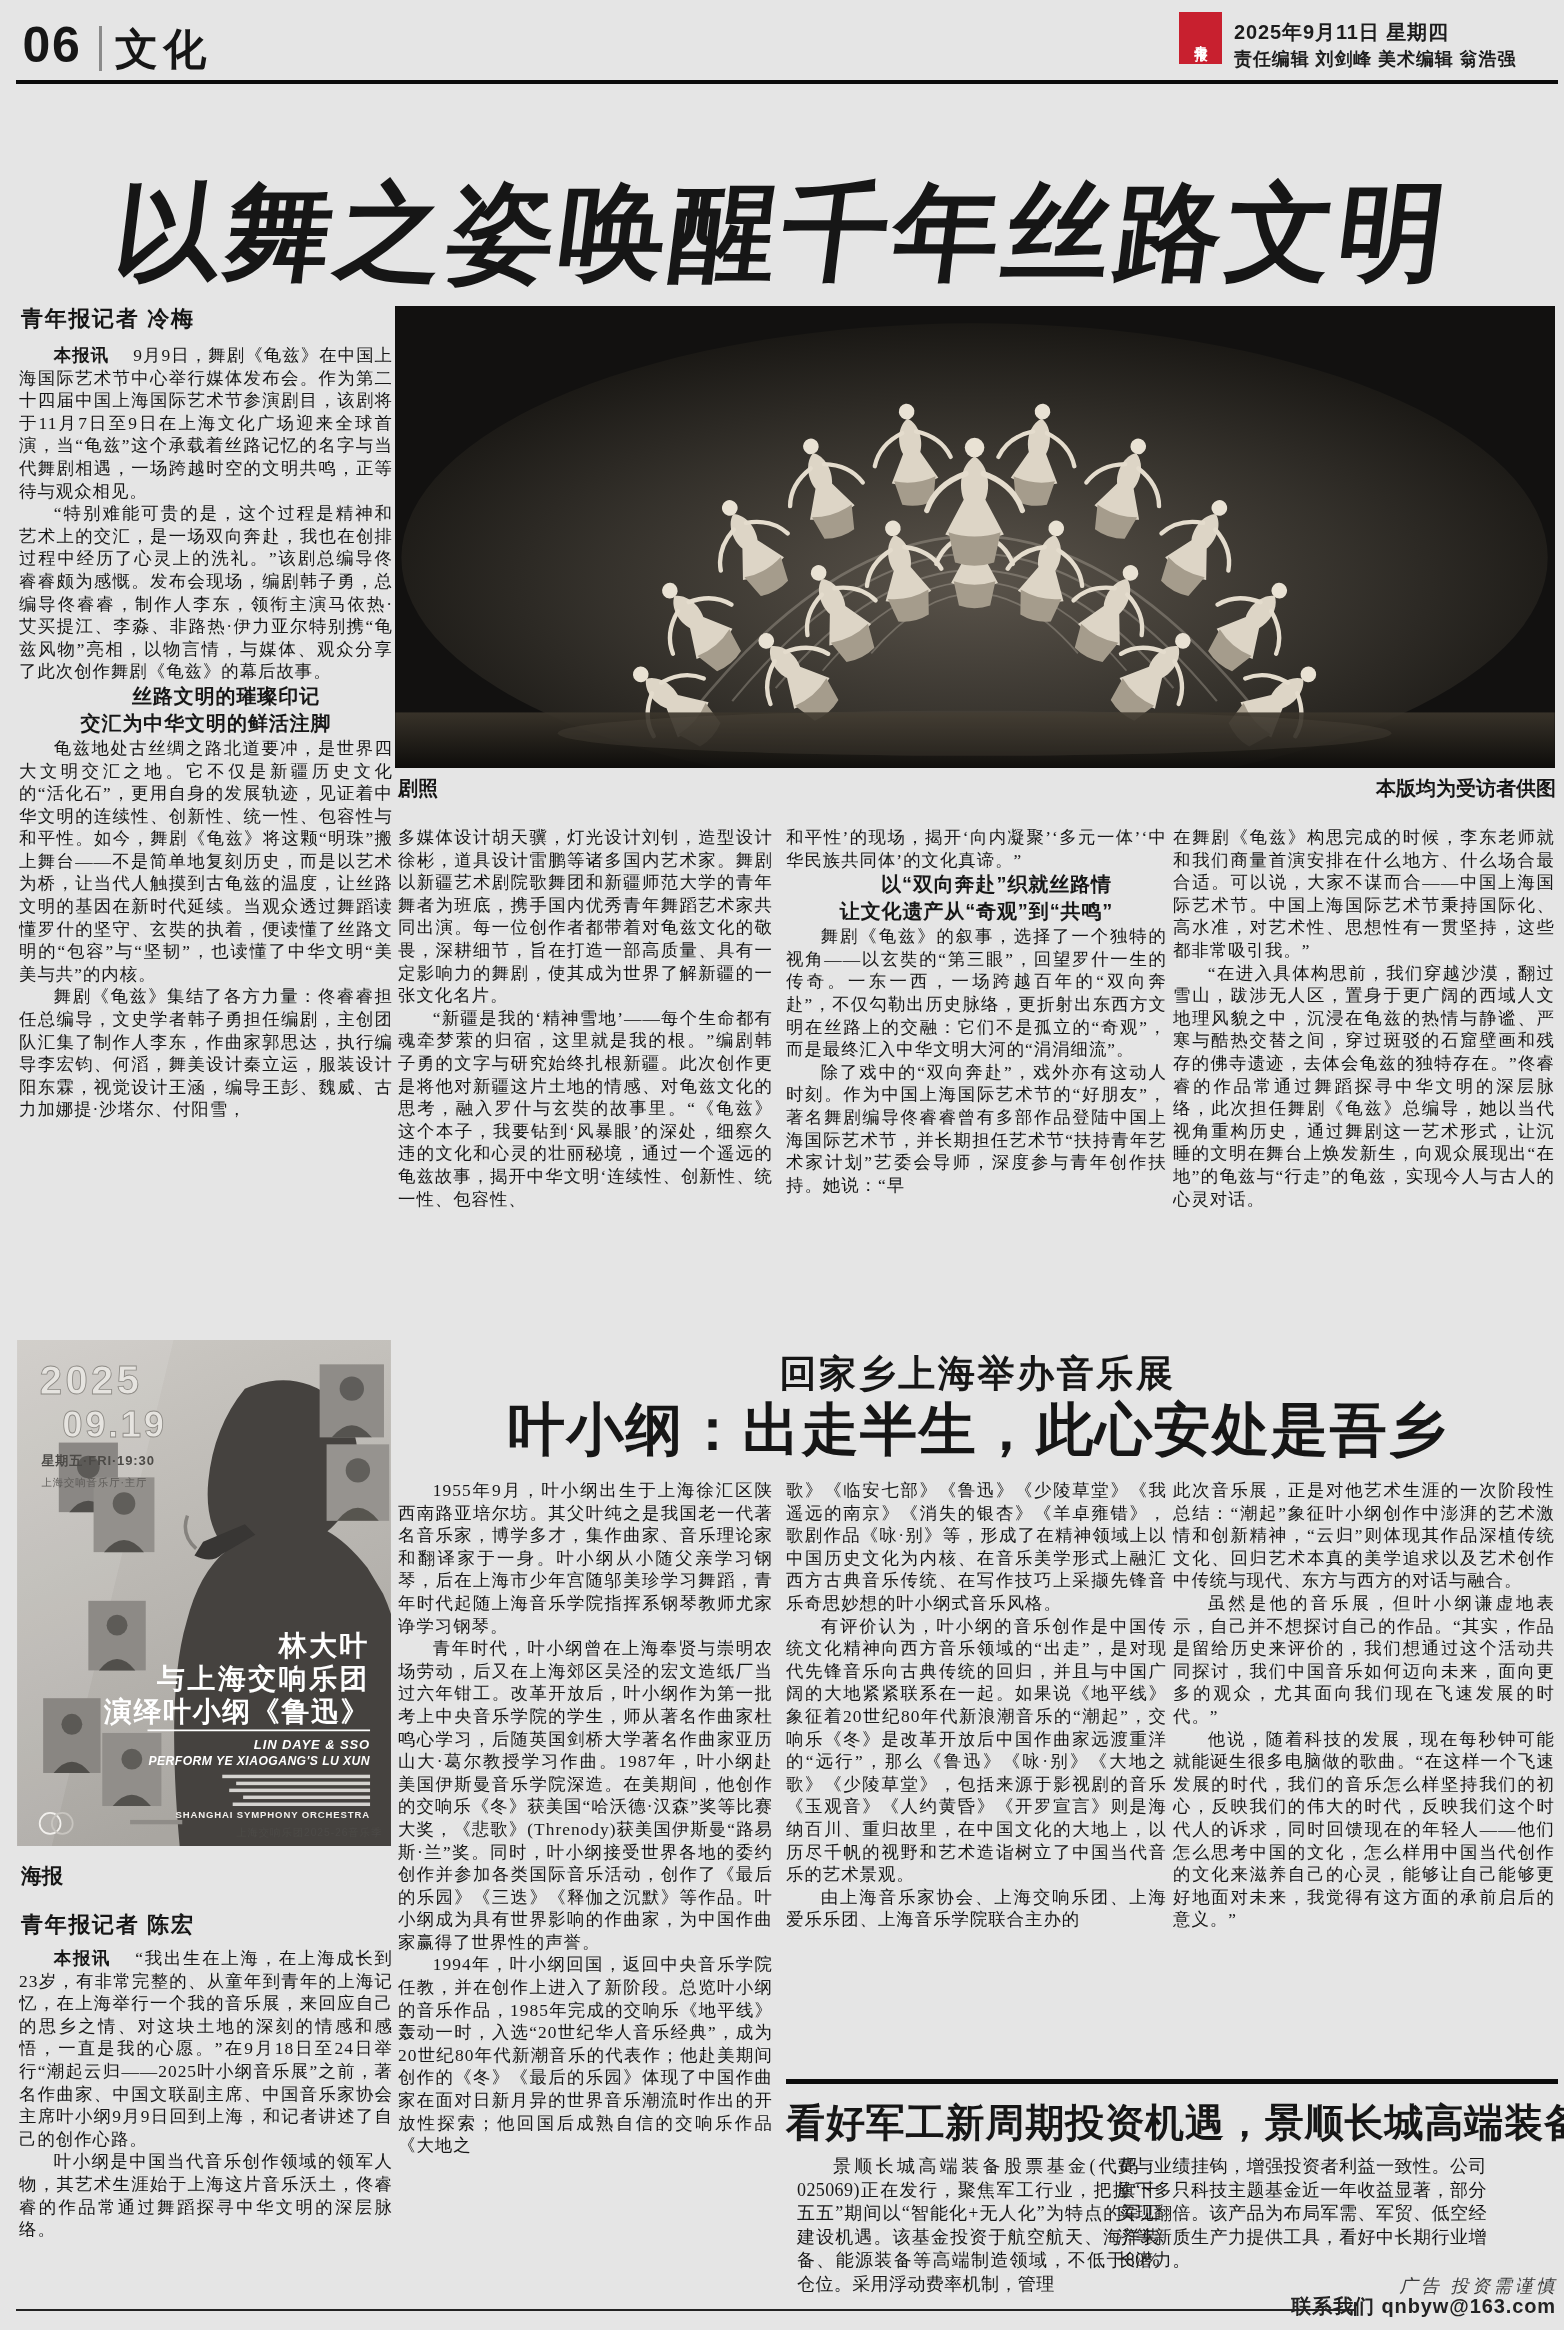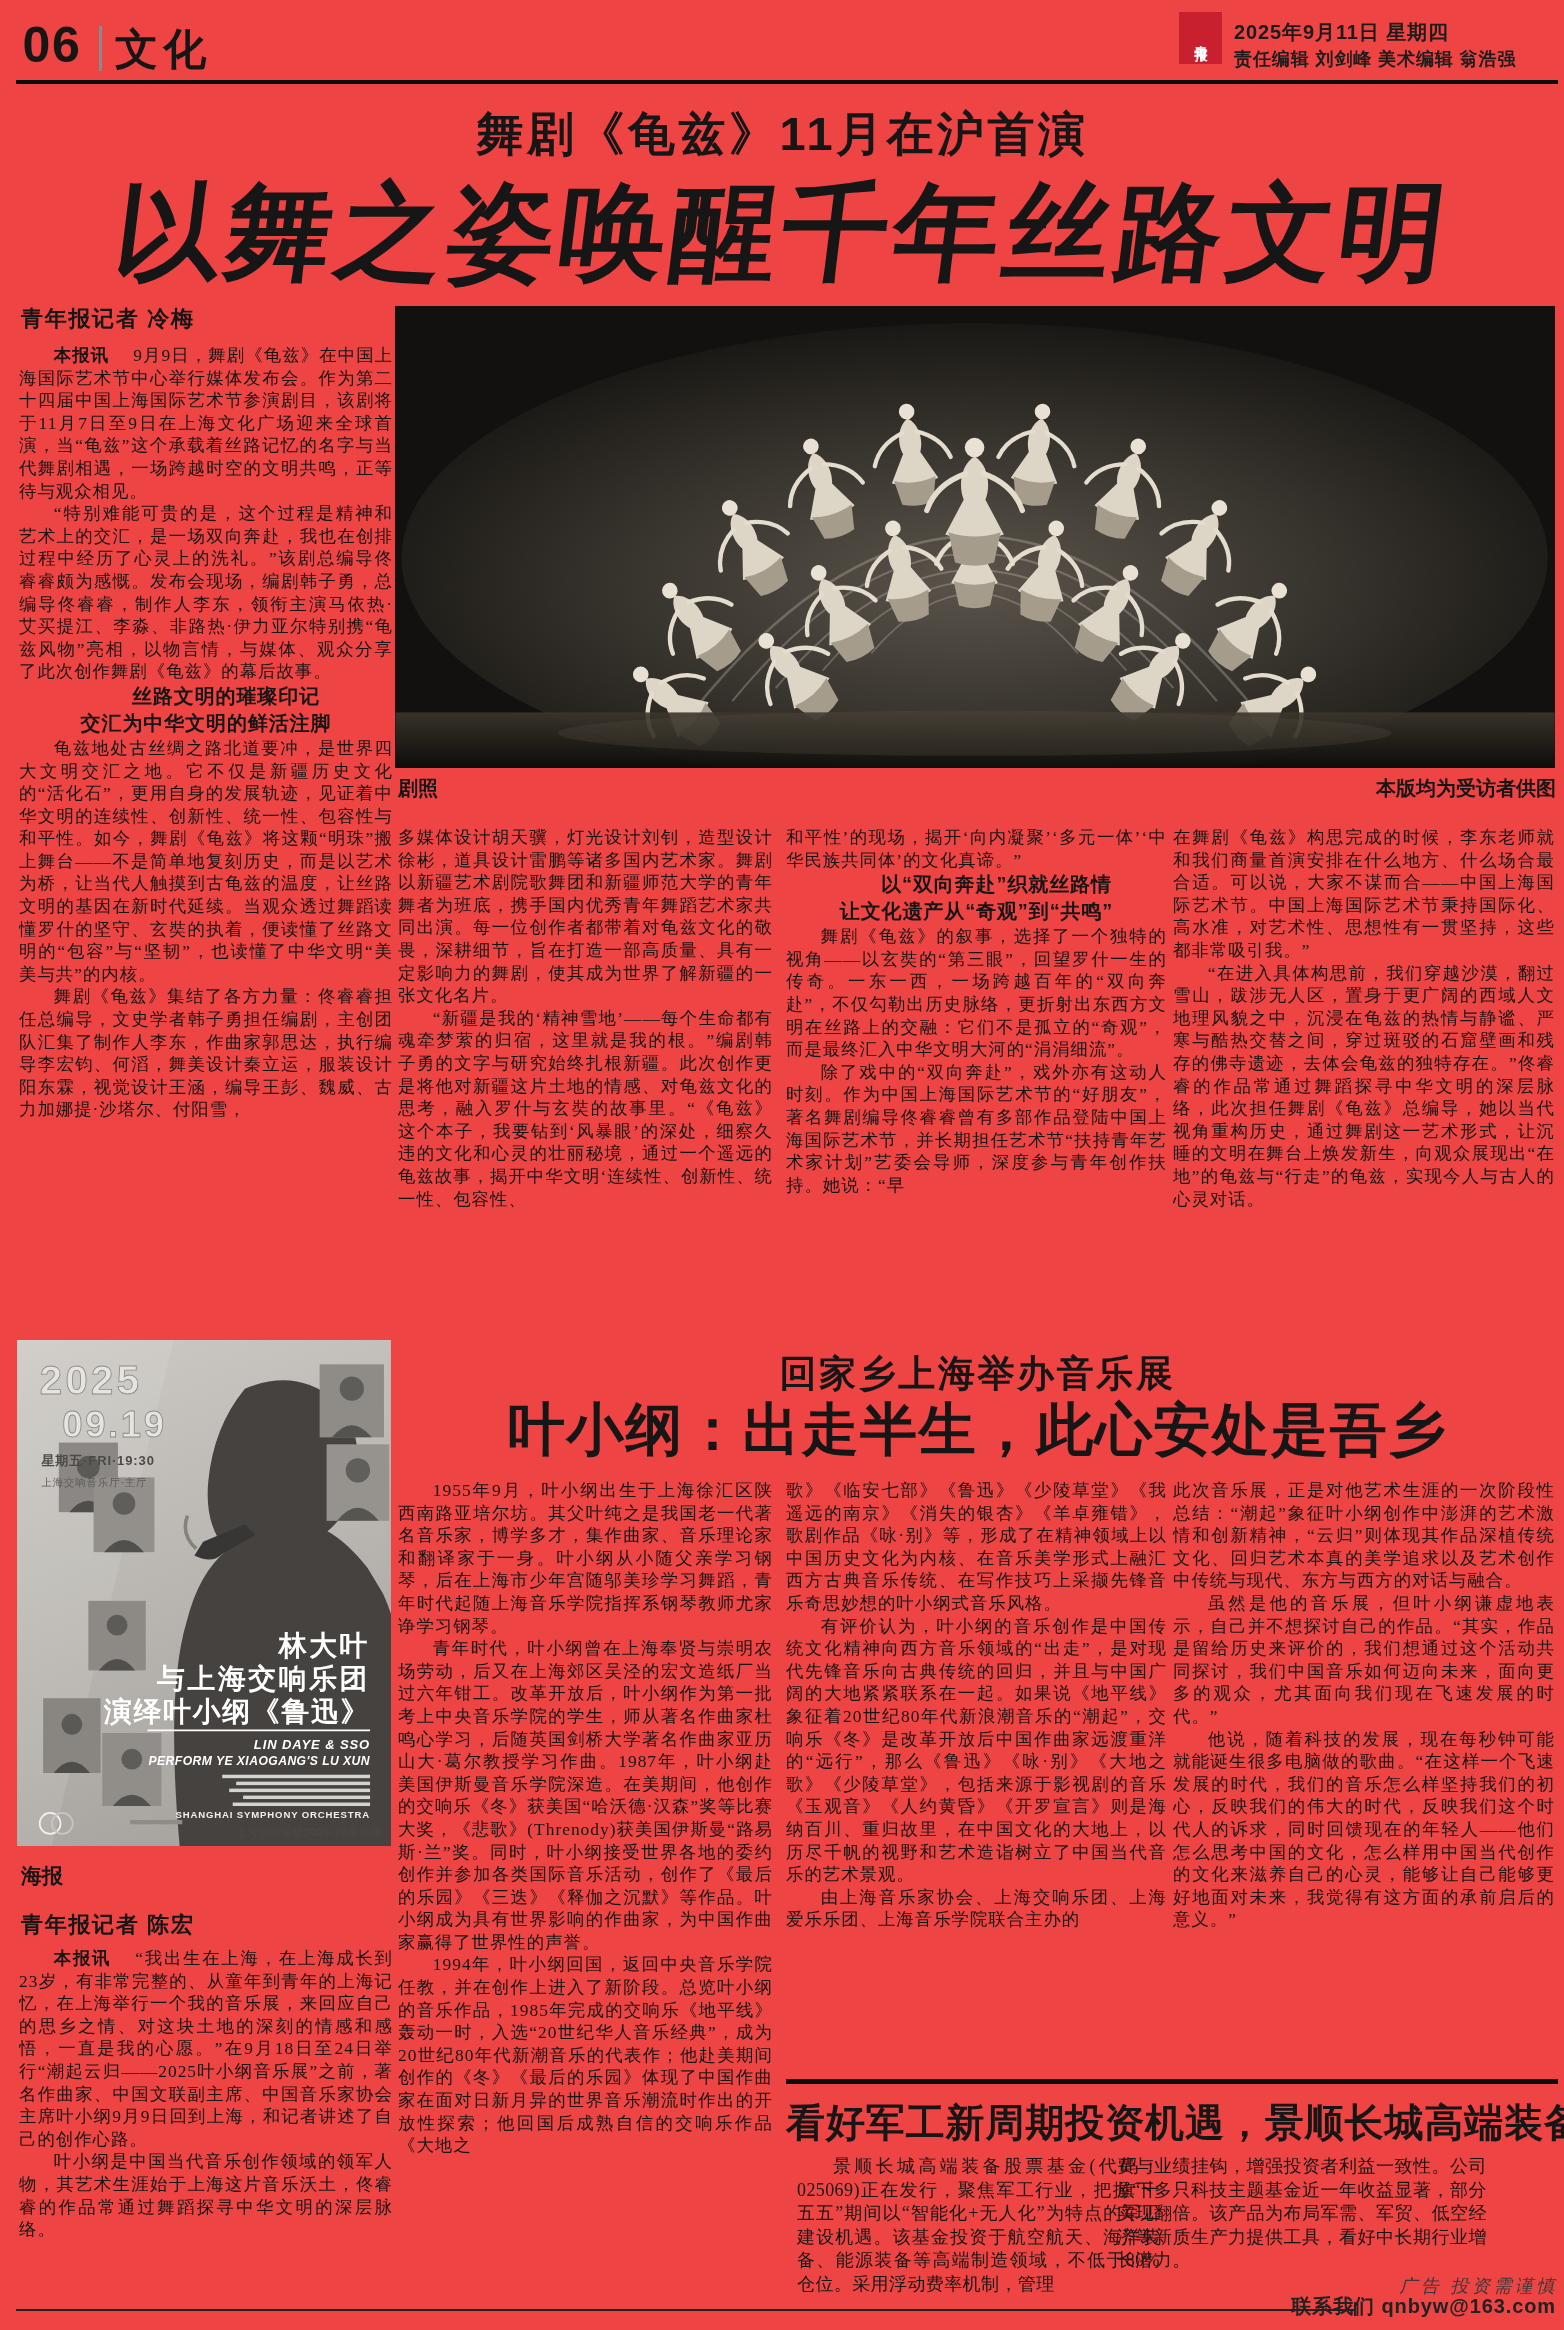--- a/index.html
+++ b/index.html
@@ -1,16 +1,16 @@
 <!DOCTYPE html>
 <html style="font-size:14px"><head>
 <meta charset="utf-8">
 <style>
   html,body{margin:0;padding:0;background:#888;}
-  .page{position:relative;width:1565px;height:2330px;background:#ef4444;overflow:hidden;
+  .page{position:relative;width:1565px;height:2330px;background:#e5e5e5;overflow:hidden;
         font-family:"Liberation Serif","DejaVu Serif",serif;color:#161616;}
   .abs{position:absolute;}
 
   
   #page-num{left:22.6px;top:15.6px;font-size:50px;font-weight:700;letter-spacing:1.7px;font-family:"Liberation Sans",sans-serif;}
   #head-divider{left:99px;top:26px;width:2.6px;height:45px;background:#8a8a8a;}
   #section-name{left:115px;top:21px;font-size:43px;font-weight:600;letter-spacing:5.2px;font-family:"Liberation Sans",sans-serif;}
   #masthead-logo{left:1179px;top:12px;width:43px;height:52px;background:#c8202f;color:#fff;
      display:flex;align-items:center;justify-content:center;writing-mode:vertical-rl;
      font-size:13px;font-weight:700;letter-spacing:1.7px;font-family:"Liberation Serif",serif;}
@@ -81,21 +81,20 @@
 <div class="page">
 
   <div class="abs" id="page-num">06</div>
   <div class="abs" id="head-divider"></div>
   <div class="abs" id="section-name">文化</div>
   <div class="abs" id="masthead-logo">青年报</div>
   <div class="abs" id="date-line">2025年9月11日 星期四</div>
   <div class="abs" id="editors-line">责任编辑 刘剑峰  美术编辑 翁浩强</div>
   <div class="abs" id="head-rule"></div>
 
-  <div class="abs" id="a1-kicker">舞剧《龟兹》11月在沪首演</div>
   <div class="abs" id="a1-headline">以舞之姿唤醒千年丝路文明</div>
   <div class="abs" id="a1-byline">青年报记者 冷梅</div>
 
   <div class="abs body-text" id="a1-col1">
     <p><b class="lead">本报讯</b><span>9月9日，舞剧《龟兹》在中国上海国际艺术节中心举行媒体发布会。作为第二十四届中国上海国际艺术节参演剧目，该剧将于11月7日至9日在上海文化广场迎来全球首演，当“龟兹”这个承载着丝路记忆的名字与当代舞剧相遇，一场跨越时空的文明共鸣，正等待与观众相见。</span></p>
     <p>“特别难能可贵的是，这个过程是精神和艺术上的交汇，是一场双向奔赴，我也在创排过程中经历了心灵上的洗礼。”该剧总编导佟睿睿颇为感慨。发布会现场，编剧韩子勇，总编导佟睿睿，制作人李东，领衔主演马依热·艾买提江、李淼、非路热·伊力亚尔特别携“龟兹风物”亮相，以物言情，与媒体、观众分享了此次创作舞剧《龟兹》的幕后故事。</p>
     <p class="subhead"><span>丝路文明的璀璨印记</span><br>
       <span>交汇为中华文明的鲜活注脚</span></p>
     <p>龟兹地处古丝绸之路北道要冲，是世界四大文明交汇之地。它不仅是新疆历史文化的“活化石”，更用自身的发展轨迹，见证着中华文明的连续性、创新性、统一性、包容性与和平性。如今，舞剧《龟兹》将这颗“明珠”搬上舞台——不是简单地复刻历史，而是以艺术为桥，让当代人触摸到古龟兹的温度，让丝路文明的基因在新时代延续。当观众透过舞蹈读懂罗什的坚守、玄奘的执着，便读懂了丝路文明的“包容”与“坚韧”，也读懂了中华文明“美美与共”的内核。</p>
     <p>舞剧《龟兹》集结了各方力量：佟睿睿担任总编导，文史学者韩子勇担任编剧，主创团队汇集了制作人李东，作曲家郭思达，执行编导李宏钧、何滔，舞美设计秦立运，服装设计阳东霖，视觉设计王涵，编导王彭、魏威、古力加娜提·沙塔尔、付阳雪，</p>

